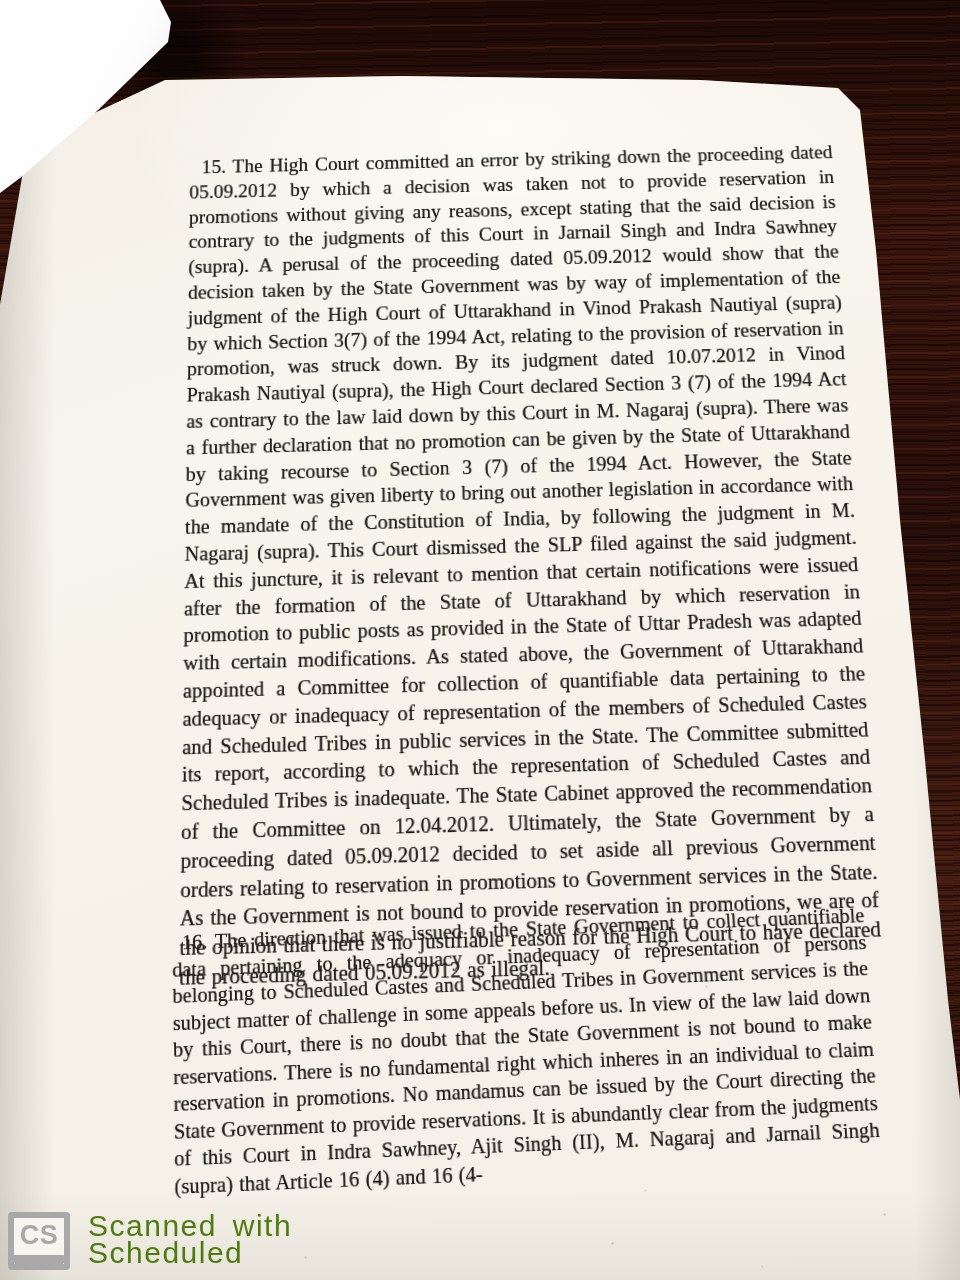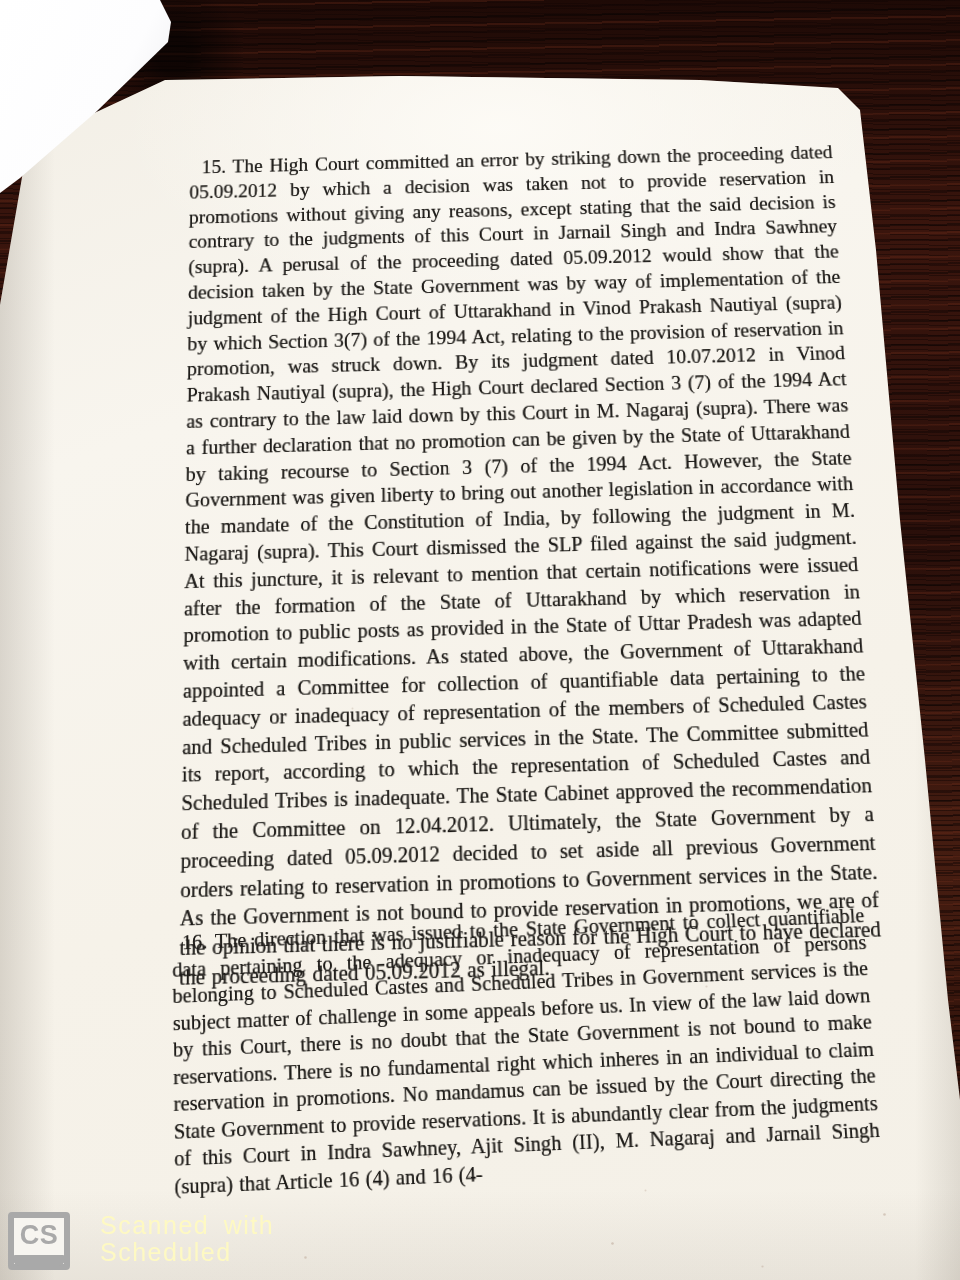--- a/index.html
+++ b/index.html
@@ -91,21 +91,21 @@
   .cs-letters{
     position:absolute;left:0;right:0;top:2px;
     text-align:center;font-weight:bold;font-size:27px;color:#a9a9a9;
     letter-spacing:0.5px;
   }
   .cs-bar{
     position:absolute;left:-1px;right:-1px;bottom:-2px;height:11px;
     background:#a9a9a9;border-radius:2px 2px 7px 7px;
   }
   .wm-text{
-    margin-left:30px;color:#fef9c3;font-size:25px;line-height:27px;
+    margin-left:18px;color:#4d7c0f;font-size:30px;line-height:27px;
     letter-spacing:1.5px;word-spacing:6px;
   }
 </style>
 </head>
 <body>
 
 <div class="scene">
 
   <div class="wood"></div>
 

